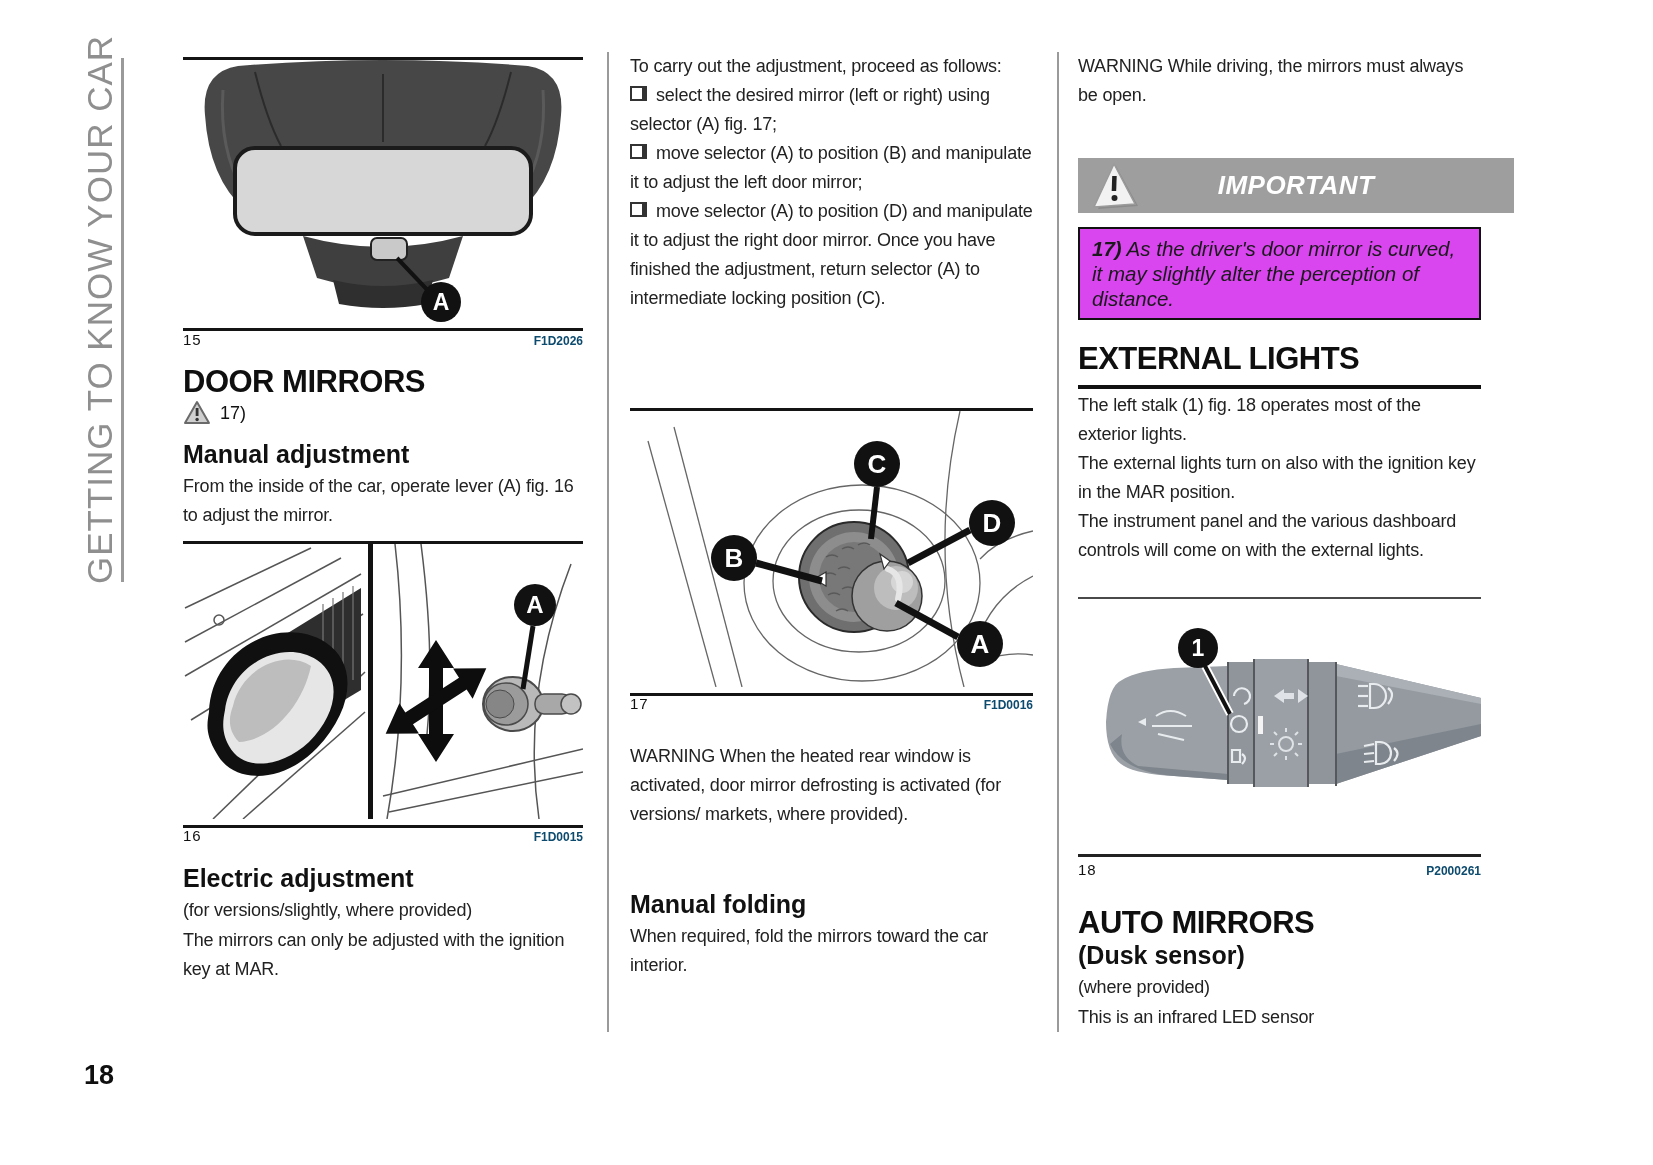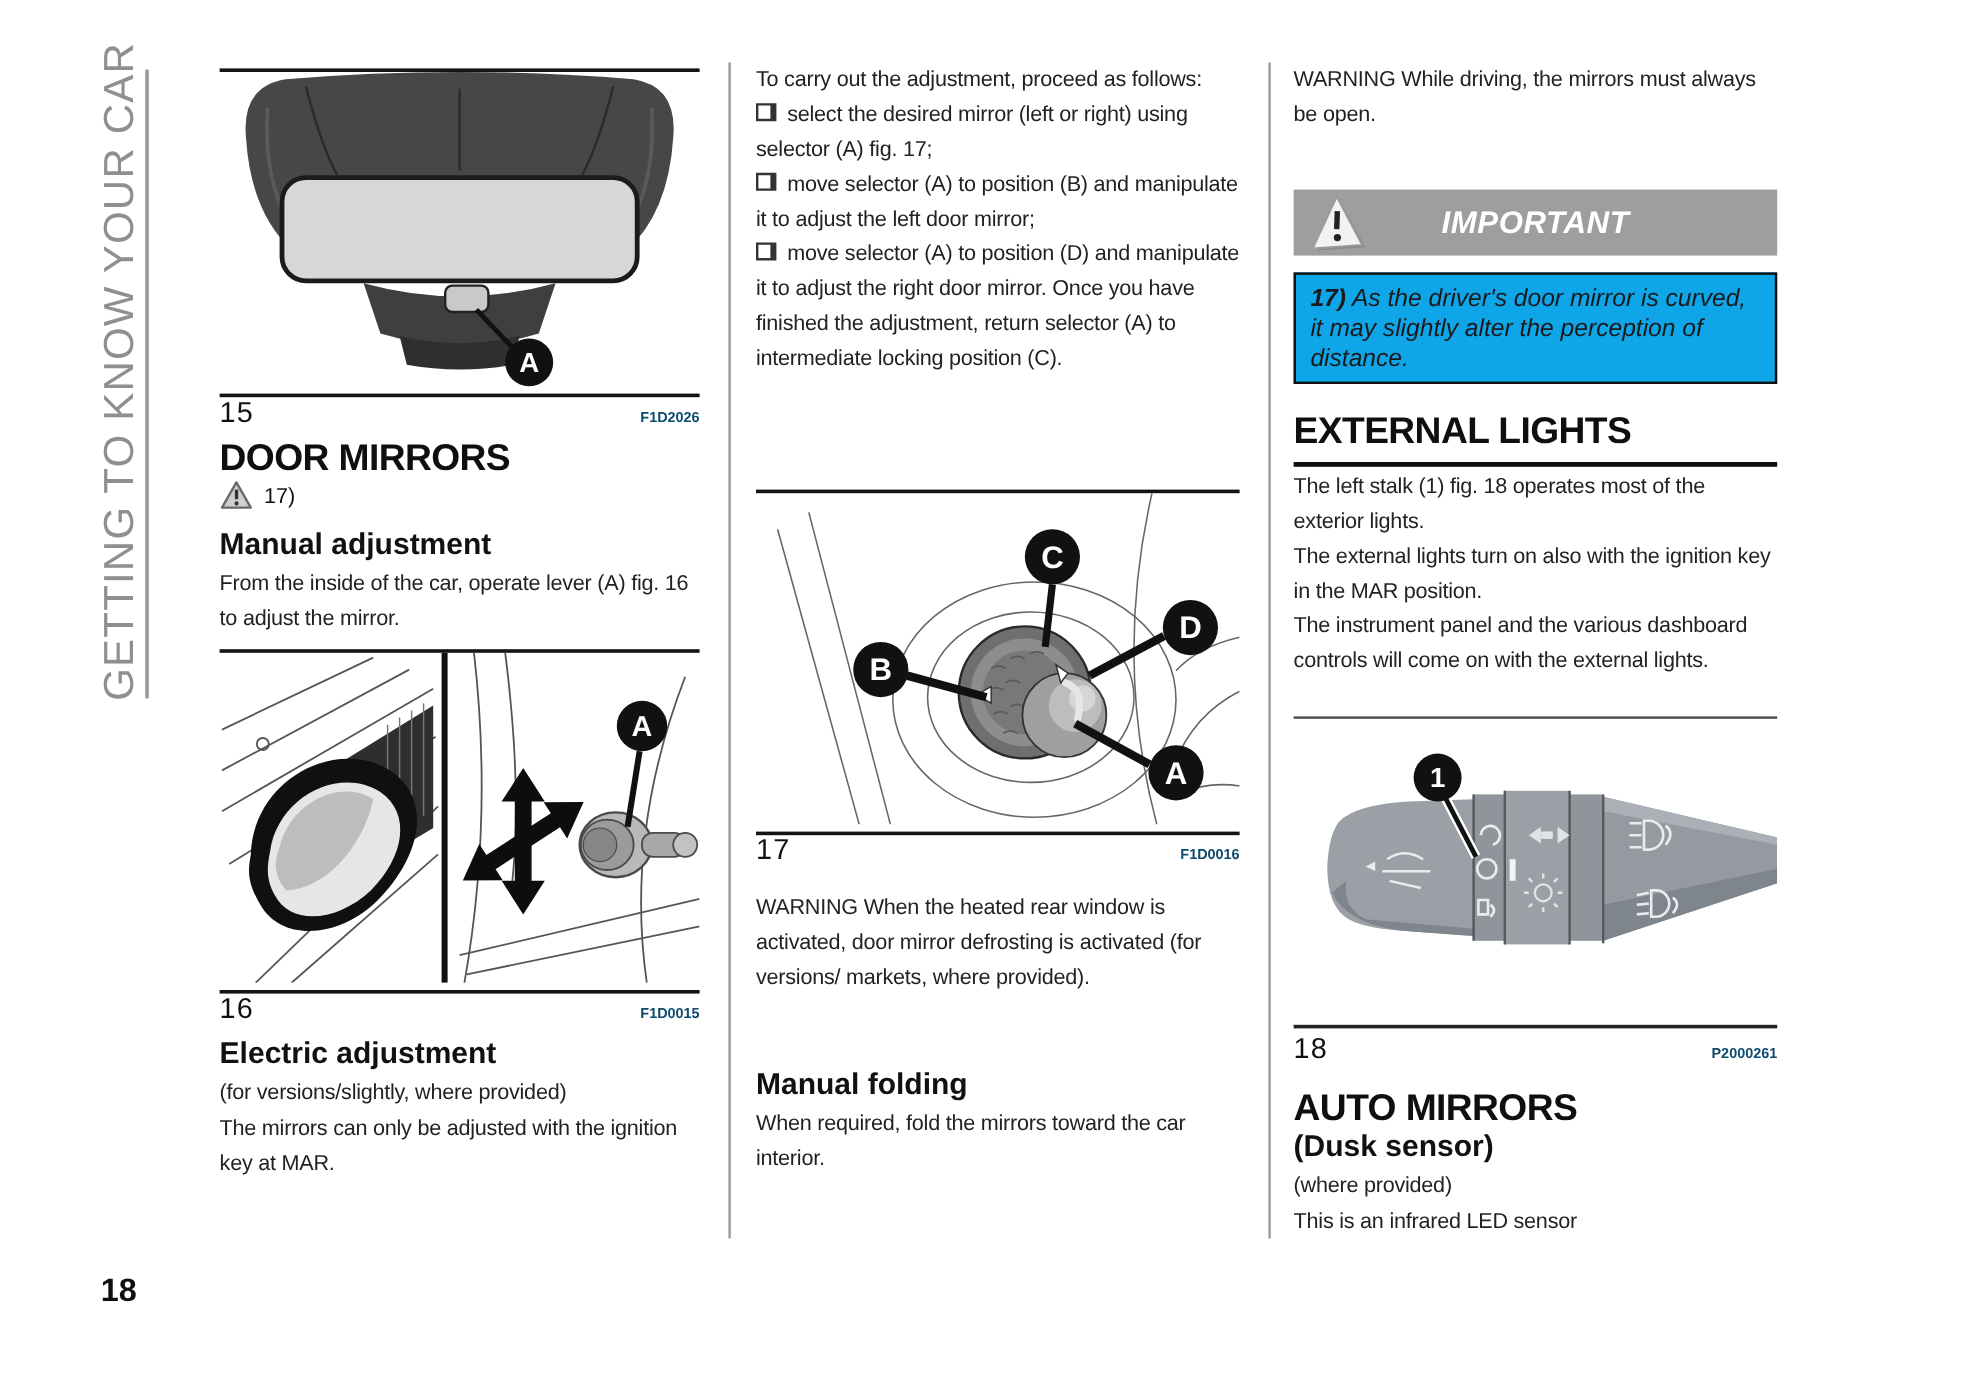--- a/index.html
+++ b/index.html
@@ -9,29 +9,29 @@
   .vline{position:absolute;width:2px;background:#9a9a9a;}
   .sidebar-line{position:absolute;left:121px;top:58px;width:3px;height:524px;background:#9a9a9a;}
   .sidebar-title{position:absolute;left:80px;top:584px;transform:rotate(-90deg);transform-origin:left top;
         font-size:35px;color:#8f8f8f;letter-spacing:1px;white-space:nowrap;}
   .body-text{font-size:18px;line-height:29px;letter-spacing:-0.2px;color:#222;}
   .h-black{font-weight:bold;font-size:31px;letter-spacing:-0.5px;color:#0f0f0f;white-space:nowrap;}
   .h-sub{font-weight:bold;font-size:25px;color:#111;}
   .fig{position:absolute;border-top:3px solid #141414;border-bottom:3px solid #141414;background:#fff;}
   .fig svg{display:block;}
   .fig-caption{position:absolute;display:flex;justify-content:space-between;align-items:baseline;}
-  .fig-num{font-size:24px;color:#111;letter-spacing:1px;}
+  .fig-num{font-size:15px;color:#111;letter-spacing:1px;}
   .fig-code{font-size:12px;font-weight:bold;color:#0c4a6e;}
   .bullet-glyph{display:inline-block;width:10px;height:11px;border:2px solid #333;border-right-width:5px;
         margin-right:9px;}
   .banner{position:absolute;background:#9e9e9e;height:55px;}
   .banner-label{font-style:italic;font-weight:bold;color:#fff;font-size:26px;letter-spacing:0.5px;
         text-align:center;line-height:55px;}
   .banner-icon{position:absolute;left:10px;top:4px;}
-  .note-box{position:absolute;border:2.5px solid #111;background:#0ea5e9;padding:7px 12px;
+  .note-box{position:absolute;border:2.5px solid #111;background:#d946ef;padding:7px 12px;
         font-style:italic;font-size:20.5px;line-height:25px;color:#1a1a1a;}
   .note-ref{font-weight:bold;}
   .rule{position:absolute;background:#4a4a4a;height:2px;}
   .rule-dark{position:absolute;background:#222;height:3px;}
   .ext-heading{border-bottom:4px solid #111;padding-bottom:8px;}
   .warn-row{display:flex;align-items:center;gap:9px;}
   .warn-ref{font-size:18px;color:#111;}
   .page-num{font-weight:bold;font-size:27px;color:#0f0f0f;}
 </style>
 </head>
@@ -195,21 +195,21 @@
     <span class="fig-num">17</span>
     <span class="fig-code">F1D0016</span>
   </div>
 
   <div class="abs body-text" style="left:630px;top:742px;width:403px;">WARNING When the heated rear window is activated, door mirror defrosting is activated (for versions/ markets, where provided).</div>
   <div class="abs h-sub" style="left:630px;top:890px;">Manual folding</div>
   <div class="abs body-text" style="left:630px;top:922px;width:403px;">When required, fold the mirrors toward the car interior.</div>
 
   <div class="abs body-text" style="left:1078px;top:52px;width:403px;">WARNING While driving, the mirrors must always be open.</div>
 
-  <div class="banner" style="left:1078px;top:158px;width:403px;">
+  <div class="banner" style="left:1078px;top:158px;width:436px;">
     <div class="banner-icon">
       <svg width="52" height="50" viewBox="0 0 52 50">
         <path d="M28,4 L50,44 L10,47 Z" fill="#8b8b8b"></path>
         <path d="M26,2 L47,42 L6,45 Z" fill="#f2f2f2" stroke="#9b9b9b" stroke-width="1.5"></path>
         <rect x="24" y="14" width="4.5" height="15" fill="#222" transform="rotate(2 26 20)"></rect>
         <circle cx="26.5" cy="36" r="3" fill="#222"></circle>
       </svg>
     </div>
     <div class="banner-label">IMPORTANT</div>
   </div>

